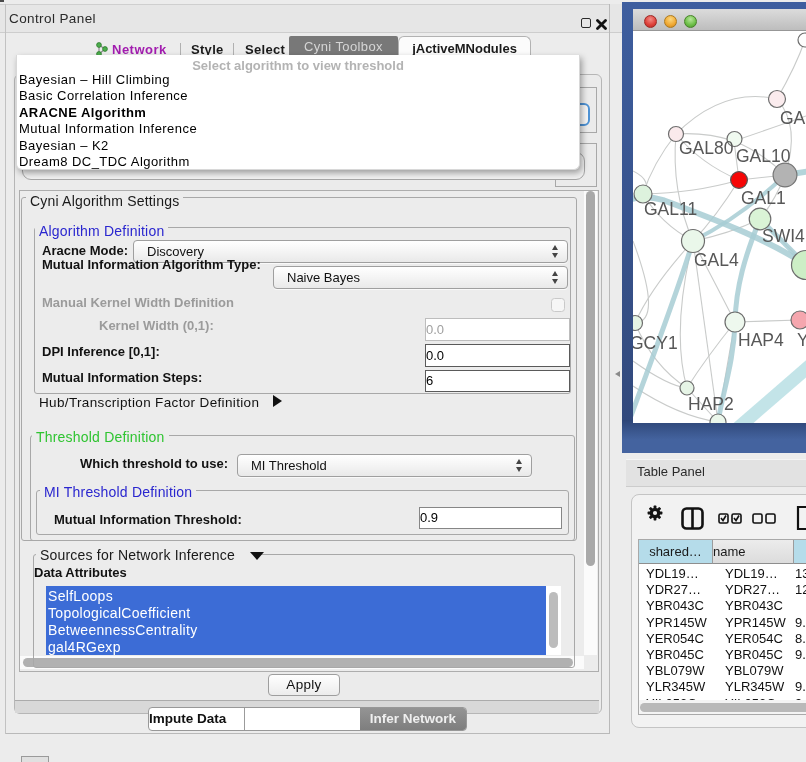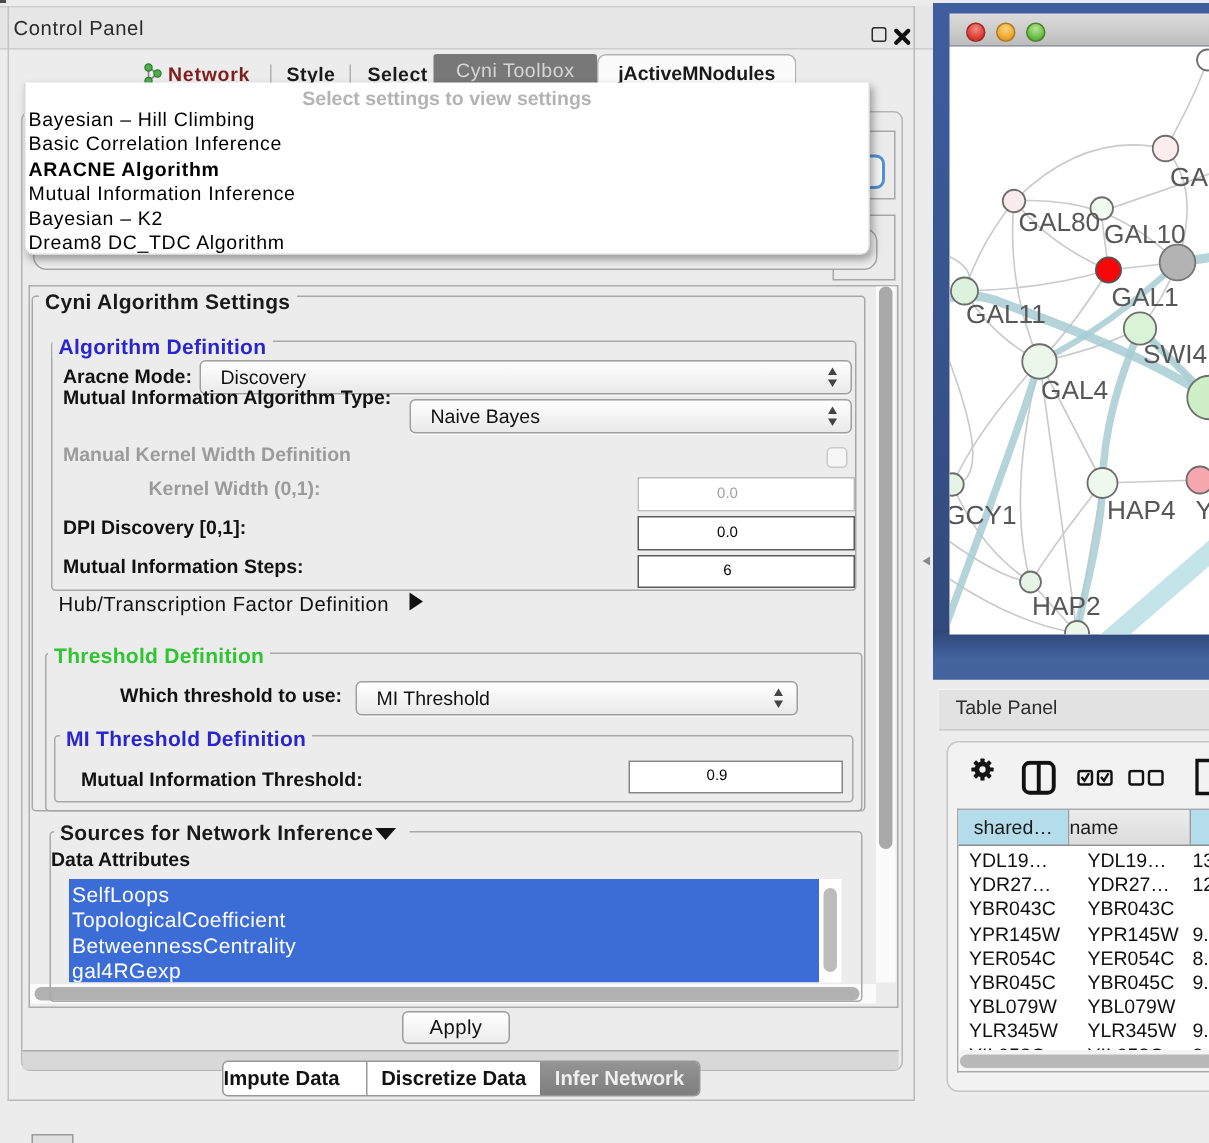--- a/index.html
+++ b/index.html
@@ -2,28 +2,28 @@
 <html><head>
 <meta charset="utf-8">
 <style>
 html,body{margin:0;padding:0;}
 body{width:806px;height:762px;overflow:hidden;position:relative;background:#ececec;
   font-family:"Liberation Sans",sans-serif;}
 .a{position:absolute;}
 .lbl{position:absolute;font-size:13px;font-weight:bold;color:#121212;white-space:nowrap;}
 .dis{color:#9b9b9b;}
 .grp{position:absolute;border:1px solid #a8a8a8;border-radius:3px;}
-.gt{position:absolute;font-size:14px;letter-spacing:0.2px;color:#1a1a1a;background:#ececec;padding:0 4px;white-space:nowrap;font-weight:bold;}
+.gt{position:absolute;font-size:14px;letter-spacing:0.2px;color:#1a1a1a;background:#ececec;padding:0 4px;white-space:nowrap;}
 .combo{position:absolute;border:1px solid #9f9f9f;border-radius:4px;
   background:linear-gradient(#ffffff,#f2f2f2 60%,#e9e9e9);box-shadow:0 1px 0 rgba(255,255,255,.7);}
 .combo .t{position:absolute;left:13px;top:3px;font-size:13px;color:#111;}
 .spin{position:absolute;right:8px;top:4px;width:7px;height:13px;}
 .spin:before{content:"";position:absolute;left:0;top:0;border-left:3.5px solid transparent;border-right:3.5px solid transparent;border-bottom:5px solid #444;}
 .spin:after{content:"";position:absolute;left:0;bottom:0;border-left:3.5px solid transparent;border-right:3.5px solid transparent;border-top:5px solid #444;}
-.fld{position:absolute;background:#fff;font-size:10px;text-align:center;padding-right:25px;box-sizing:border-box;}
+.fld{position:absolute;background:#fff;font-size:13px;text-align:left;padding-right:25px;box-sizing:border-box;}
 </style>
 </head>
 <body>
 
 <div class="a" style="left:0;top:0;width:4px;height:2px;background:#4a4a4a;"></div>
 
 <div class="a" style="left:5px;top:4px;width:1px;height:730px;background:#c2c2c2;z-index:5;"></div>
 
 <div class="a" id="cpwin" style="left:0;top:4px;width:610px;height:730px;background:#ececec;">
 
@@ -37,21 +37,21 @@
   <svg class="a" style="left:596px;top:15px;" width="11" height="11" viewBox="0 0 11 11">
       <path d="M1.5 1.5 L9.5 9.5 M9.5 1.5 L1.5 9.5" stroke="#111" stroke-width="2.8" stroke-linecap="round"></path>
     </svg>
 
   <svg class="a" style="left:95px;top:38px;" width="14" height="15" viewBox="0 0 14 15">
     <path d="M4 3 L10 7 M4 12 L10 7 M4 3 L4 12" stroke="#8a8a8a" stroke-width="1.2" fill="none"></path>
     <circle cx="4" cy="3" r="2.4" fill="#4cae4c" stroke="#2c7a2c" stroke-width="0.8"></circle>
     <circle cx="10" cy="7" r="2.4" fill="#4cae4c" stroke="#2c7a2c" stroke-width="0.8"></circle>
     <circle cx="4" cy="12" r="2.4" fill="#4cae4c" stroke="#2c7a2c" stroke-width="0.8"></circle>
   </svg>
-  <div class="a" style="left:112px;top:38px;font-size:13px;font-weight:bold;letter-spacing:0.5px;color:#7f1d1d;">Network</div>
+  <div class="a" style="left:112px;top:38px;font-size:13px;font-weight:bold;letter-spacing:0.5px;color:#a21caf;">Network</div>
   <div class="a" style="left:180px;top:39px;width:1px;height:14px;background:#b0b0b0;"></div>
   <div class="a" style="left:191px;top:38px;font-size:13px;font-weight:bold;letter-spacing:0.3px;color:#1a1a1a;">Style</div>
   <div class="a" style="left:233px;top:39px;width:1px;height:14px;background:#b0b0b0;"></div>
   <div class="a" style="left:245px;top:38px;font-size:13px;font-weight:bold;letter-spacing:0.3px;color:#1a1a1a;">Select</div>
   <div class="a" style="left:289px;top:32px;width:109px;height:22px;background:#787878;border-radius:2px;text-align:center;line-height:22px;font-size:13px;letter-spacing:0.4px;color:#d6d6d6;">Cyni Toolbox</div>
   <div class="a" style="left:398px;top:32px;width:131px;height:23px;border:1px solid #b2b2b2;border-bottom:none;border-radius:6px 6px 0 0;background:#fbfbfb;text-align:center;line-height:23px;font-size:13px;font-weight:bold;color:#1a1a1a;">jActiveMNodules</div>
 
   <div class="a" style="left:14px;top:70px;width:586px;height:638px;border:1px solid #b6b6b6;border-radius:6px;background:#ebebeb;"></div>
 
   <div class="a" style="left:555px;top:83px;width:40px;height:44px;border:1px solid #a8a8a8;"></div>
@@ -80,21 +80,21 @@
     </div>
   <div class="lbl" style="left:42px;top:253px;">Mutual Information Algorithm Type:</div>
   <div class="combo" style="left:273px;top:262px;width:293px;height:21px;">
       <span class="t">Naive Bayes</span>
       <span class="spin"></span>
     </div>
   <div class="lbl dis" style="left:42px;top:291px;">Manual Kernel Width Definition</div>
   <div class="a" style="left:551px;top:294px;width:12px;height:12px;border:1px solid #c9c9c9;border-radius:3.5px;background:#f6f6f6;"></div>
   <div class="lbl dis" style="left:58px;top:314px;margin-left:41px;">Kernel Width (0,1):</div>
   <div class="fld" style="left:425px;top:314px;width:145px;height:23px;border:1px solid #bdbdbd;color:#a0a0a0;line-height:21px;">0.0</div>
-  <div class="lbl" style="left:42px;top:340px;">DPI Discovery [0,1]:</div>
+  <div class="lbl" style="left:42px;top:340px;">DPI Inference [0,1]:</div>
   <div class="fld" style="left:425px;top:340px;width:145px;height:23px;border:1px solid #5a5a5a;color:#000;line-height:21px;">0.0</div>
   <div class="lbl" style="left:42px;top:366px;">Mutual Information Steps:</div>
   <div class="fld" style="left:425px;top:366px;width:145px;height:22px;border:1px solid #5a5a5a;color:#000;line-height:20px;">6</div>
 
   <div class="a" style="left:39px;top:391px;font-size:13.5px;letter-spacing:0.35px;color:#111;white-space:nowrap;">Hub/Transcription Factor Definition</div>
   <div class="a" style="left:273px;top:391px;width:0;height:0;border-top:6.5px solid transparent;border-bottom:6.5px solid transparent;border-left:9px solid #111;"></div>
 
   <div class="grp" style="left:30px;top:431px;width:543px;height:104px;"></div>
   <div class="gt" style="left:32px;top:425px;color:#2fc431;">Threshold Definition</div>
   <div class="lbl" style="left:80px;top:452px;">Which threshold to use:</div>
@@ -118,27 +118,26 @@
     <div class="a" style="left:2px;top:1.5px;font-size:14px;letter-spacing:0.3px;color:#fff;line-height:17.2px;white-space:nowrap;">SelfLoops<br>TopologicalCoefficient<br>BetweennessCentrality<br>gal4RGexp</div>
     <div class="a" style="left:503px;top:6px;width:9px;height:56px;background:#bcbcbc;border-radius:4.5px;"></div>
   </div>
 
   <div class="a" style="left:268px;top:670px;width:70px;height:20px;border:1px solid #9e9e9e;border-radius:4px;background:linear-gradient(#ffffff,#ececec);text-align:center;line-height:20px;font-size:13.5px;letter-spacing:0.3px;color:#111;">Apply</div>
 
   <div class="a" style="left:15px;top:696px;width:584px;height:12px;background:#d8d8d8;border-top:1px solid #ababab;"></div>
   <div class="a" style="left:148px;top:703px;width:317px;height:22px;border:1px solid #989898;border-radius:4px;background:#ffffff;overflow:hidden;">
     <div class="a" style="left:0;top:0;width:95px;height:22px;line-height:22px;font-size:13.5px;font-weight:bold;color:#111;">Impute Data</div>
     <div class="a" style="left:95px;top:0;width:1px;height:22px;background:#9b9b9b;"></div>
-    <div class="a" style="left:96px;top:0;width:115px;height:22px;text-align:center;line-height:22px;font-size:13.5px;font-weight:bold;color:#111;">Discretize Data</div>
     <div class="a" style="left:211px;top:0;width:106px;height:22px;background:linear-gradient(#949494,#7e7e7e);text-align:center;line-height:22px;font-size:13.5px;font-weight:bold;color:#efefef;">Infer Network</div>
   </div>
 </div>
 
 <div class="a" id="popup" style="left:16px;top:55px;width:564px;height:115px;background:#ffffff;border-radius:0 0 6px 6px;box-shadow:2px 3px 6px rgba(0,0,0,.35);border:1px solid #d8d8d8;border-top:none;box-sizing:border-box;">
-  <div class="a" style="left:0;top:3px;width:100%;text-align:center;font-size:13px;font-weight:bold;color:#b3b3b3;">Select settings to view settings</div>
+  <div class="a" style="left:0;top:3px;width:100%;text-align:center;font-size:13px;font-weight:bold;color:#b3b3b3;">Select algorithm to view threshold</div>
   <div class="a" style="left:2px;top:17px;font-size:13px;letter-spacing:0.45px;color:#000;line-height:16.4px;white-space:nowrap;">Bayesian – Hill Climbing<br>Basic Correlation Inference<br><b>ARACNE Algorithm</b><br>Mutual Information Inference<br>Bayesian – K2<br>Dream8 DC_TDC Algorithm</div>
 </div>
 
 <div class="a" style="left:610px;top:4px;width:12px;height:28px;background:#e6e6e6;border-bottom:1px solid #cdcdcd;"></div>
 
 <div class="a" style="left:622px;top:2px;width:184px;height:451px;background:linear-gradient(#3e5e9f,#32497c 93%,#3e5e9f);"></div>
 <div class="a" style="left:622px;top:420px;width:184px;height:33px;background:linear-gradient(#2e4677,#44639f 60%,#44639f);"></div>
 <div class="a" style="left:633px;top:9px;width:173px;height:22px;background:linear-gradient(#dcdcdc,#bdbdbd);border-bottom:1px solid #979797;box-sizing:border-box;"></div>
 <div class="a" style="left:644px;top:15px;width:11px;height:11px;border-radius:50%;background:radial-gradient(circle at 50% 30%,#f28b85,#dd3f38 60%,#b02c26);border:0.5px solid #9d2723;"></div>
 <div class="a" style="left:664px;top:15px;width:11px;height:11px;border-radius:50%;background:radial-gradient(circle at 50% 30%,#fbd77e,#f0a832 60%,#c7831f);border:0.5px solid #ad7a1d;"></div>

